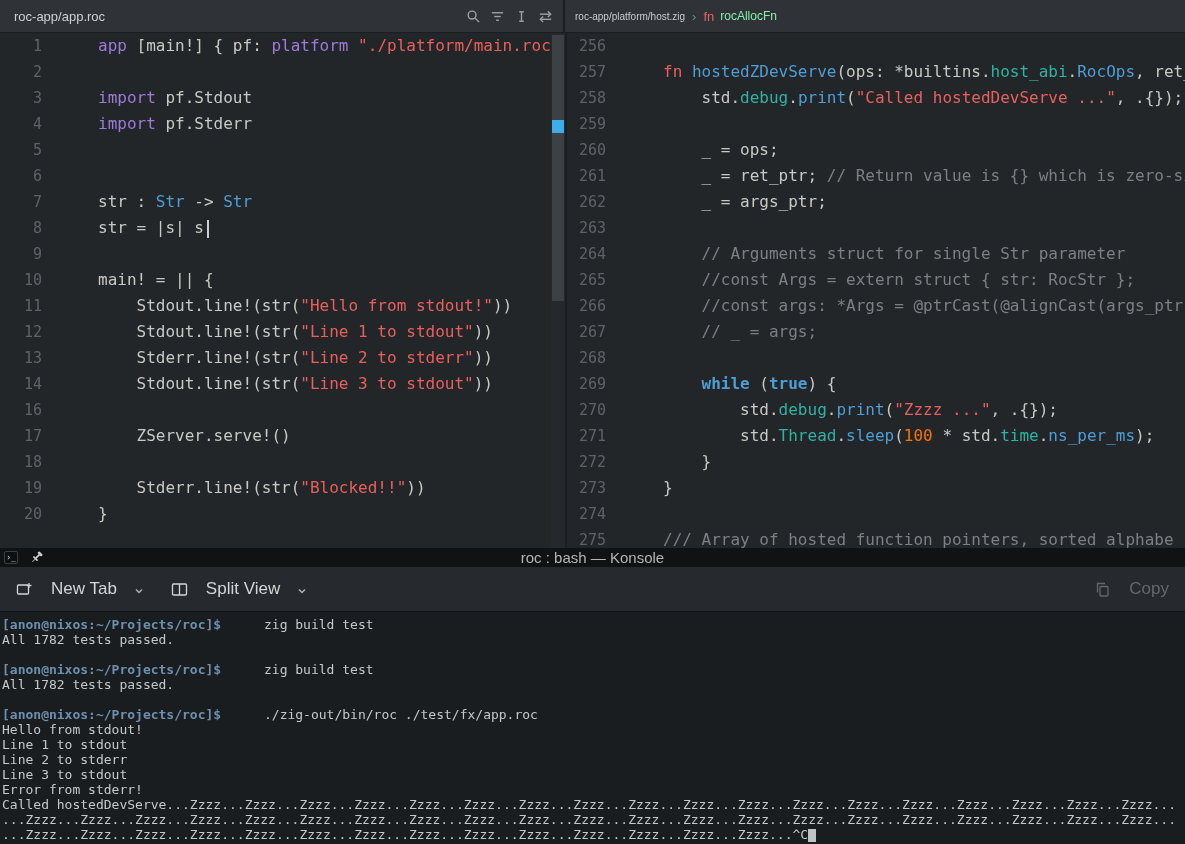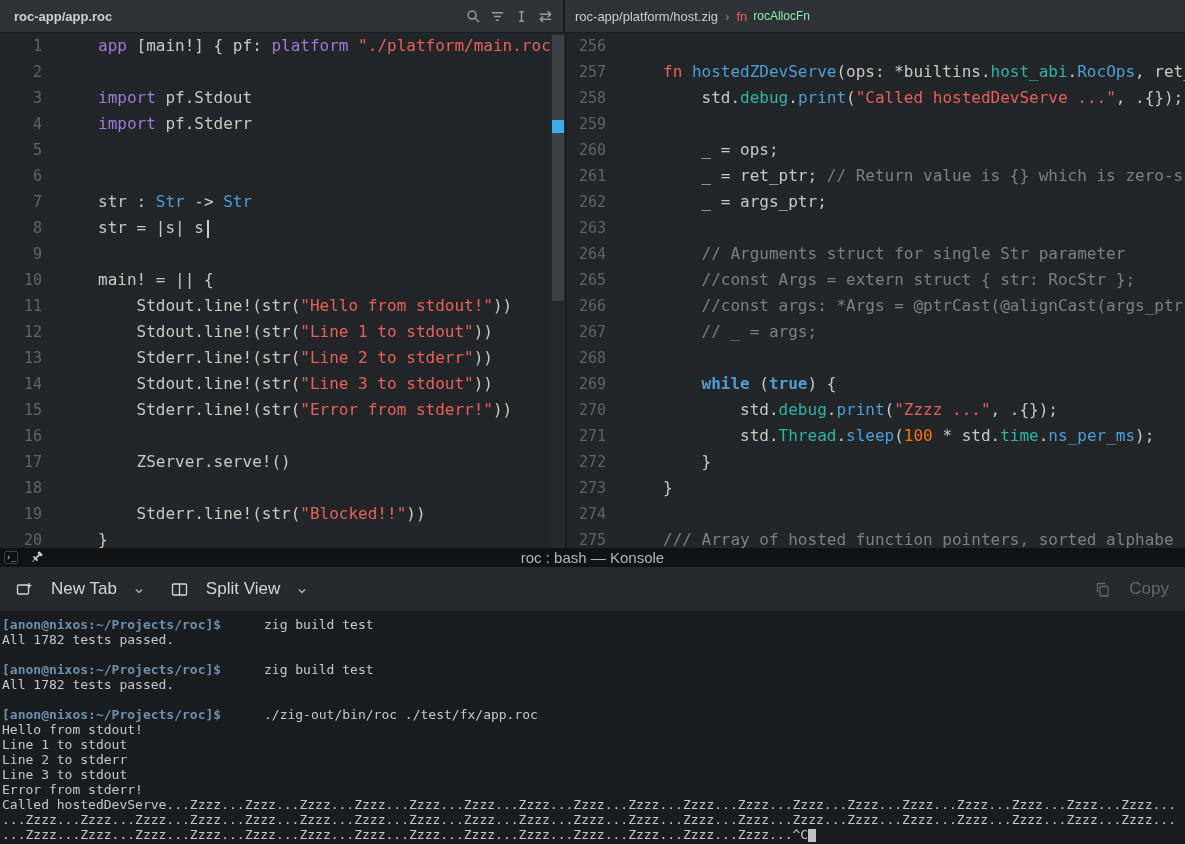--- a/index.html
+++ b/index.html
@@ -3,27 +3,27 @@
 <meta charset="utf-8">
 <style>
   * { margin:0; padding:0; box-sizing:border-box; }
   html,body { background:#16181a; }
   .app { position:relative; width:1185px; height:844px; overflow:hidden;
          background:#232629; font-family:"Liberation Sans",sans-serif; }
 
   
   .tabbar { height:33px; display:flex; background:#2f3338; border-bottom:1px solid #1b1e20; }
   .tabsec { display:flex; align-items:center; position:relative; }
-  .tabsec.left { width:565px; border-right:2px solid #1b1e20; padding-left:14px;font-weight:bold; }
+  .tabsec.left { width:565px; border-right:2px solid #1b1e20; padding-left:14px; }
   .tabsec.right { flex:1; padding-left:10px; }
   .tab-title { font-size:13px; color:#ced0d1; }
   .tab-icons { position:absolute; right:10px; top:0; height:100%; display:flex; align-items:center; gap:8px; }
   .ticon { width:16px; height:16px; display:inline-flex; align-items:center; justify-content:center; }
   .ticon svg { stroke:#9ba1a6; fill:none; stroke-width:1.5; }
-  .bc-path { font-size:13px; color:#c9cbcc; }
+  .bc-path { font-size:10px; color:#c9cbcc; }
   .bc-sep { font-size:13px; color:#7d8387; margin:0 7px; }
   .bc-kw { font-size:13px; color:#e8605c; margin-right:6px; }
   .bc-name { font-size:12px; color:#86efac; }
 
   
   .editors { height:515px; display:flex; }
   .pane { overflow:hidden; position:relative; background:#232629; height:100%; }
   .pane.left { width:565px; }
   .pane.right { flex:1; }
   .pane-divider { width:2px; height:100%; background:#1b1e20; }
@@ -181,24 +181,20 @@
           </div>
           <div class="row">
             <span class="ln">13</span>
             <span class="code"><span class="tok-fg">    Stderr.line!(str(</span><span class="tok-str">"Line 2 to stderr"</span><span class="tok-fg">))</span></span>
           </div>
           <div class="row">
             <span class="ln">14</span>
             <span class="code"><span class="tok-fg">    Stdout.line!(str(</span><span class="tok-str">"Line 3 to stdout"</span><span class="tok-fg">))</span></span>
           </div>
           <div class="row">
-            <span class="ln">15</span>
-            <span class="code"><span class="tok-fg">    Stderr.line!(str(</span><span class="tok-str">"Error from stderr!"</span><span class="tok-fg">))</span></span>
-          </div>
-          <div class="row">
             <span class="ln">16</span>
             <span class="code"></span>
           </div>
           <div class="row">
             <span class="ln">17</span>
             <span class="code"><span class="tok-fg">    ZServer.serve!()</span></span>
           </div>
           <div class="row">
             <span class="ln">18</span>
             <span class="code"></span>

